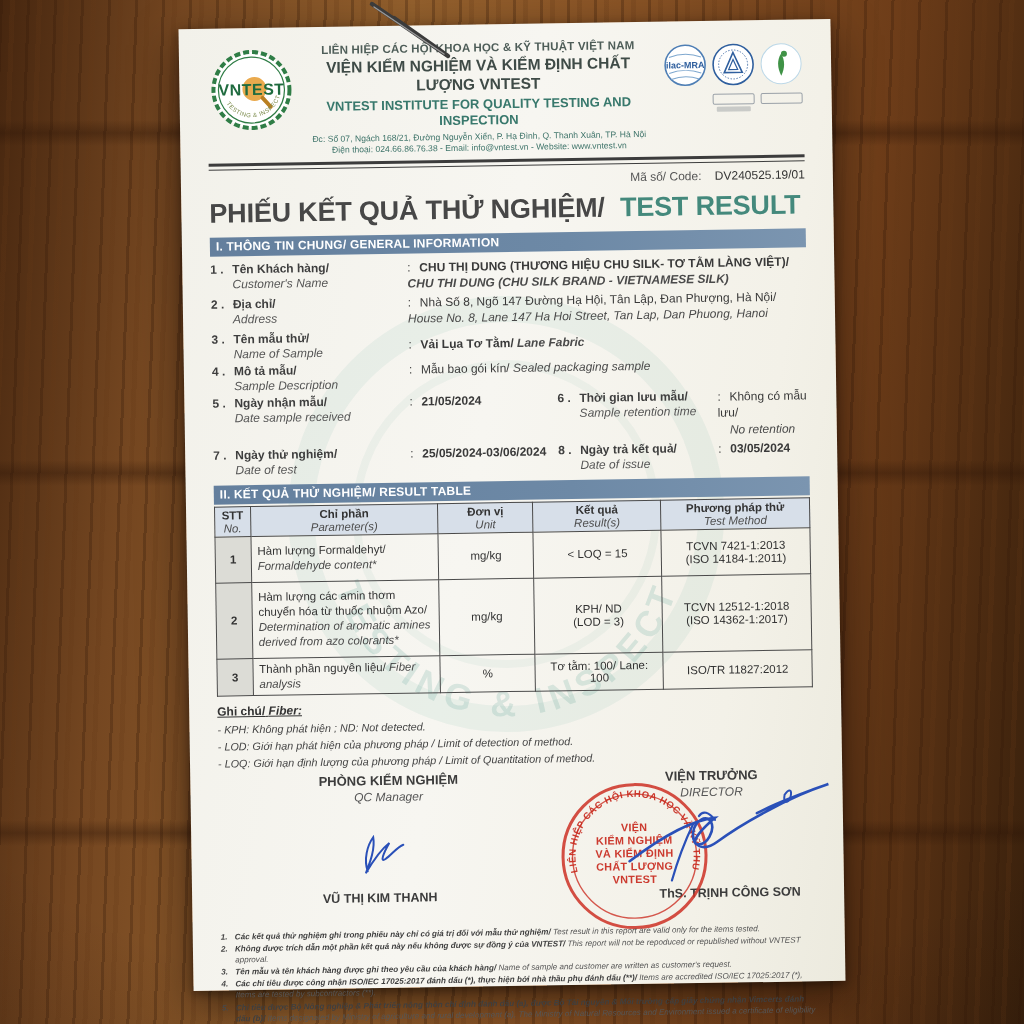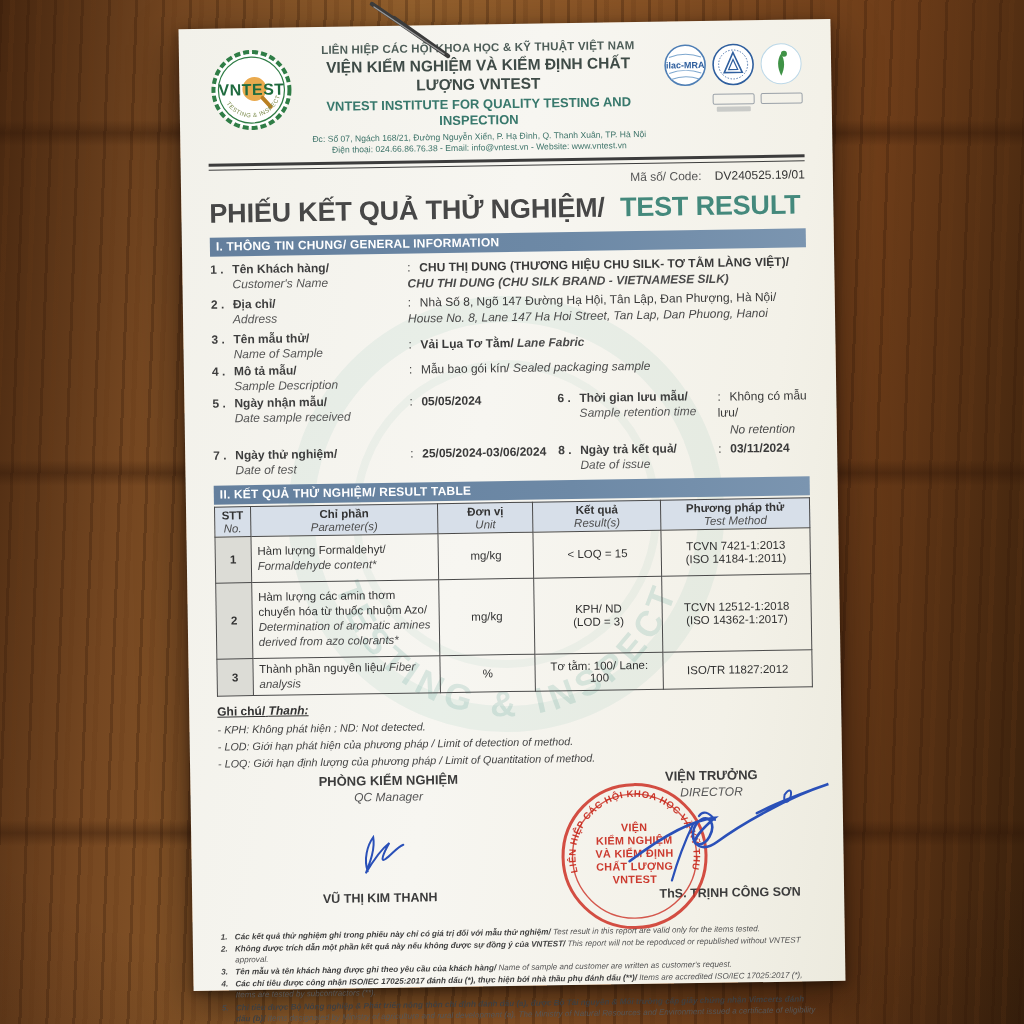--- a/index.html
+++ b/index.html
@@ -234,39 +234,39 @@
           <span class="l2">Sample Description</span>
         </div>
         <div class="ival"><span class="colon">:</span><span class="v-n">Mẫu bao gói kín/</span> <span class="v-i">Sealed packaging sample</span></div>
       </div>
 
       <div class="irow4">
         <div class="ilabel">
           <span class="l1"><span class="num">5 .</span><span>Ngày nhận mẫu/</span></span>
           <span class="l2">Date sample received</span>
         </div>
-        <div class="ival"><span class="colon">:</span><span class="v-d">05/05/2024</span></div>
+        <div class="ival"><span class="colon">:</span><span class="v-d">21/05/2024</span></div>
         <div class="ilabel">
           <span class="l1"><span class="num">6 .</span><span>Thời gian lưu mẫu/</span></span>
           <span class="l2">Sample retention time</span>
         </div>
         <div class="ival"><span class="colon">:</span><span class="v-n">Không có mẫu lưu/</span><br><span style="padding-left:12px;" class="v-i">No retention</span></div>
       </div>
 
       <div class="irow4">
         <div class="ilabel">
           <span class="l1"><span class="num">7 .</span><span>Ngày thử nghiệm/</span></span>
           <span class="l2">Date of test</span>
         </div>
         <div class="ival"><span class="colon">:</span><span class="v-d">25/05/2024-03/06/2024</span></div>
         <div class="ilabel">
           <span class="l1"><span class="num">8 .</span><span>Ngày trả kết quả/</span></span>
           <span class="l2">Date of issue</span>
         </div>
-        <div class="ival"><span class="colon">:</span><span class="v-d">03/11/2024</span></div>
+        <div class="ival"><span class="colon">:</span><span class="v-d">03/05/2024</span></div>
       </div>
 
     </div>
 
     <div class="band">II. KẾT QUẢ THỬ NGHIỆM/ RESULT TABLE</div>
 
     <table class="results">
       <colgroup>
           <col style="width:6%">
           <col style="width:31.5%">
@@ -302,21 +302,21 @@
           <td class="c-no">3</td>
           <td class="c-param"><span class="p-vi">Thành phần nguyên liệu/</span> <span class="p-en it">Fiber analysis</span></td>
           <td class="c-center">%</td>
           <td class="c-center"><span>Tơ tằm: 100/</span> <span class="it">Lane: 100</span></td>
           <td class="c-center"><span>ISO/TR 11827:2012</span></td>
         </tr>
       </tbody>
     </table>
 
     <div class="notes">
-      <div class="notes-h"><span>Ghi chú/</span> <span class="nh-en">Thanh:</span></div>
+      <div class="notes-h"><span>Ghi chú/</span> <span class="nh-en">Fiber:</span></div>
       <div class="notes-line">- KPH: Không phát hiện ; ND: Not detected.</div>
       <div class="notes-line">- LOD: Giới hạn phát hiện của phương pháp / Limit of detection of method.</div>
       <div class="notes-line">- LOQ: Giới hạn định lượng của phương pháp / Limit of Quantitation of method.</div>
     </div>
 
     <div class="sigs">
       <div class="sig-block sig-left">
         <div class="sig-t1">PHÒNG KIỂM NGHIỆM</div>
         <div class="sig-t2">QC Manager</div>
       </div>

